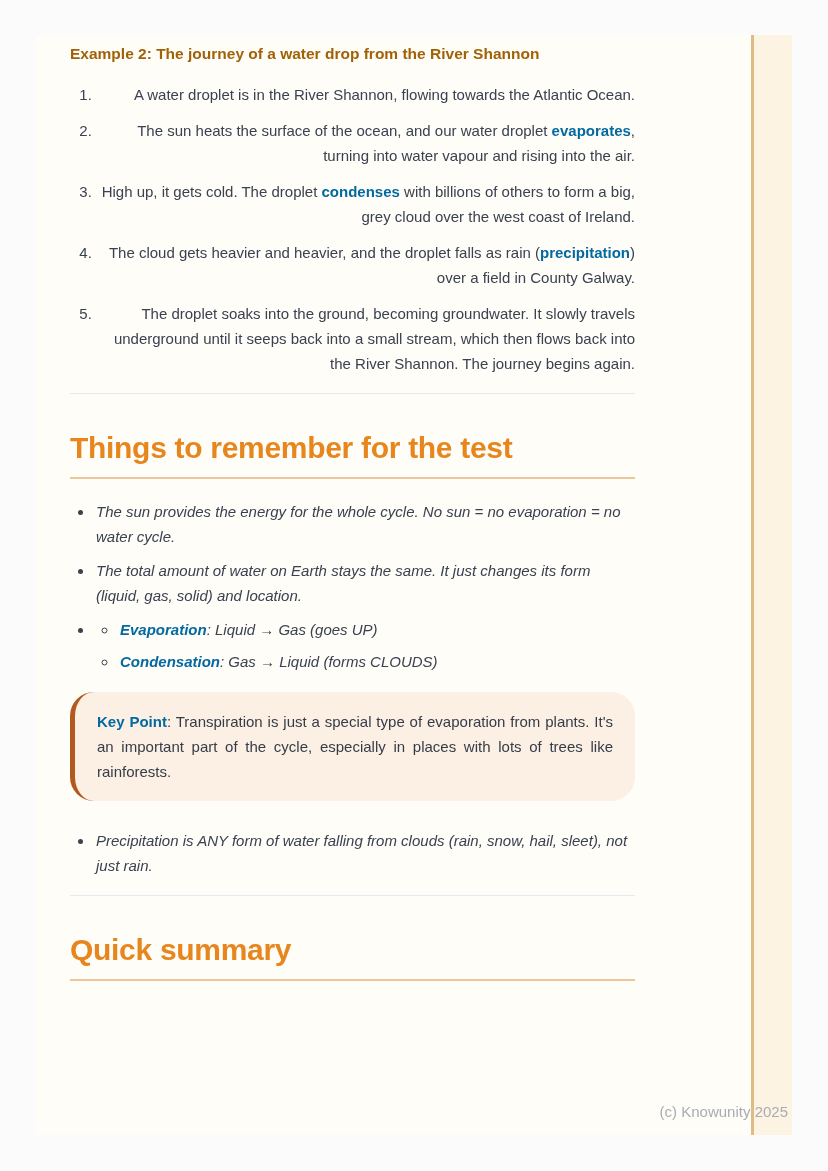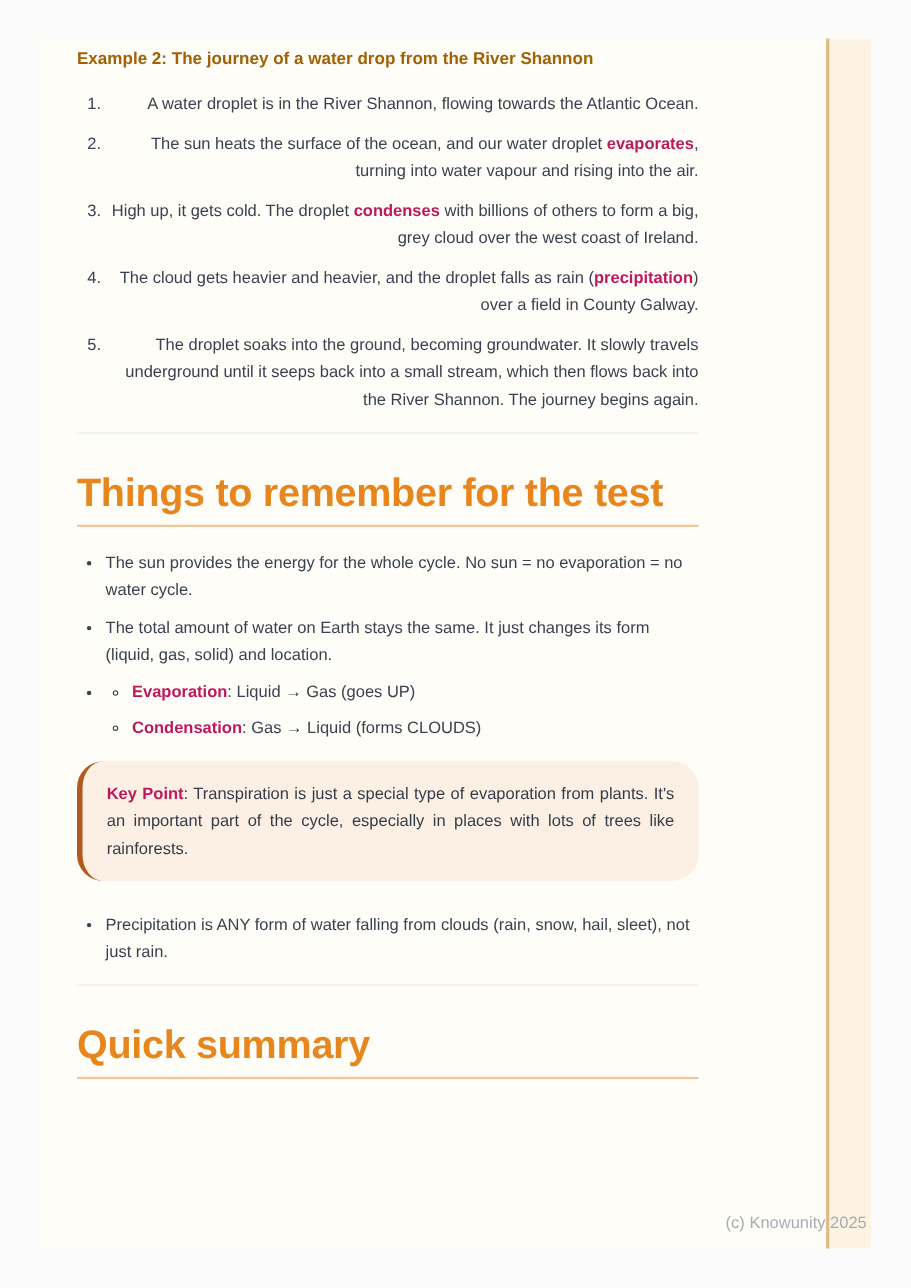--- a/index.html
+++ b/index.html
@@ -55,36 +55,37 @@
     margin: 0 0 11px 0;
     padding-left: 2px;
   }
   .divider {
     border: none;
     border-top: 1px solid #e7e9ee;
     margin: 17px 0 0 0;
   }
   .section-heading {
     margin: 36px 0 0 0;
-    font-size: 36px;
+    font-size: 30px;
     line-height: 36px;
     font-weight: 800;
     letter-spacing: -0.3px;
     color: #e8861e;
     padding-bottom: 11px;
     border-bottom: 2px solid #edc795;
   }
   ul.main {
     margin: 20px 0 0 0;
     padding: 0 0 0 24px;
     list-style: disc;
   }
   ul.main > li {
     margin: 0 0 9px 0;
     padding-left: 2px;
+    font-style: italic;
   }
   ul.main.tight { margin-top: 22px; }
   ul.main.after-box { margin-top: 27px; }
   ul.sub {
     margin: 3px 0 0 0;
     padding: 0 0 0 22px;
     list-style: circle;
   }
   ul.sub > li {
     margin: 0 0 7px 0;
@@ -93,21 +94,21 @@
   .keypoint {
     margin: 18px 0 0 0;
     background: #fbf0e3;
     border-left: 5px solid #b2591e;
     padding: 17px 22px;
     box-sizing: border-box;
     text-align: justify;
     color: #353c49;
     border-radius: 24px;
   }
-  .rich b, li b, .keypoint b { font-weight: 700; color: #be185d; }
+  .rich b, li b, .keypoint b { font-weight: 700; color: #0369a1; }
   .watermark {
     position: absolute;
     right: 4px;
     bottom: 17px;
     font-size: 15px;
     line-height: 13px;
     color: #a8acb4;
     z-index: 3;
   }
 </style>

